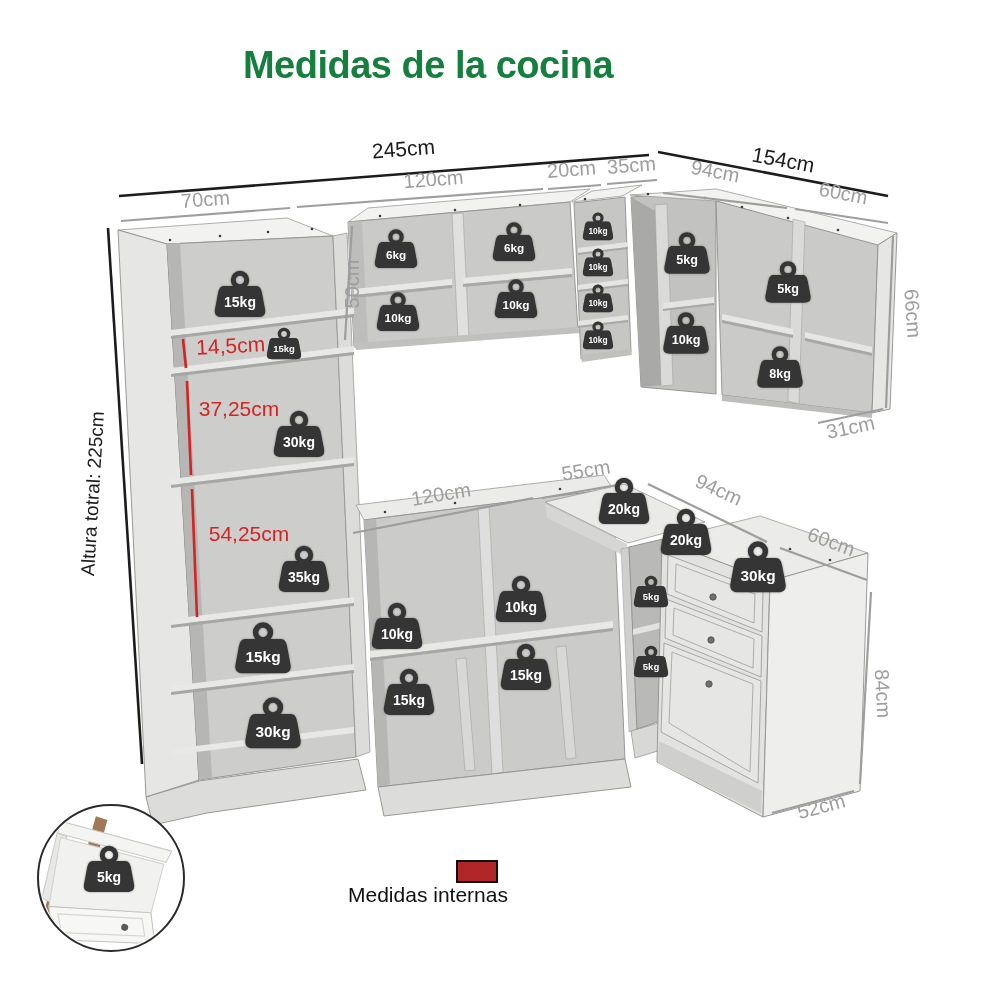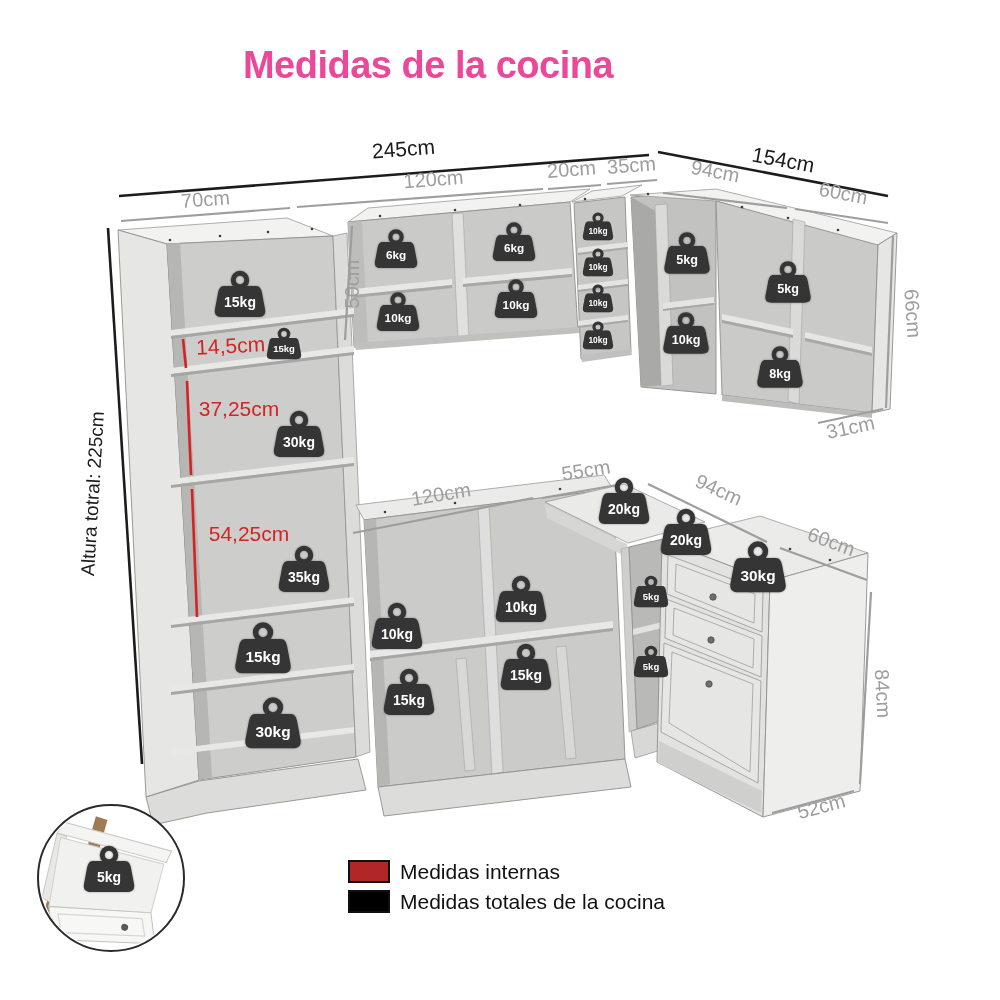--- a/index.html
+++ b/index.html
@@ -1,22 +1,22 @@
 <!DOCTYPE html>
 <html><head>
 <meta charset="utf-8">
 <style>
   html,body{margin:0;padding:0;background:#fff;}
   .stage{position:relative;width:1000px;height:1000px;background:#ffffff;overflow:hidden;
          font-family:"Liberation Sans",sans-serif;}
   .stage svg{position:absolute;left:0;top:0;}
   h1.title{position:absolute;top:44px;left:0;width:856px;margin:0;text-align:center;
-           font-size:38px;font-weight:700;color:#ec4899;letter-spacing:-0.5px;}
+           font-size:38px;font-weight:700;color:#15803d;letter-spacing:-0.5px;}
   .legend{position:absolute;left:348px;top:860px;}
-  .legend-row{display:flex;align-items:flex-end;margin-bottom:7px;}
+  .legend-row{display:flex;align-items:flex-end;margin-bottom:7px;flex-direction:column;}
   .swatch{width:42px;height:23px;border:2px solid #0f0f0f;box-sizing:border-box;margin-right:10px;flex:0 0 auto;}
   .legend-label{font-size:21px;color:#111;line-height:23px;white-space:nowrap;}
   text{font-family:"Liberation Sans",sans-serif;}
 </style>
 </head>
 <body>
 
 <div class="stage">
 
   <h1 class="title">Medidas de la cocina</h1>
@@ -357,19 +357,15 @@
           <text x="0" y="3" fill="#ffffff" font-size="28" font-weight="bold" text-anchor="middle">5kg</text>
         </g>
       </g>
   </svg>
 
   <div class="legend">
     <div class="legend-row">
       <span class="swatch" style="background: rgb(177, 39, 39);"></span>
       <span class="legend-label">Medidas internas</span>
     </div>
-    <div class="legend-row">
-      <span class="swatch" style="background: rgb(0, 0, 0);"></span>
-      <span class="legend-label">Medidas totales de la cocina</span>
-    </div>
   </div>
 
 </div>
 
 </body></html>

